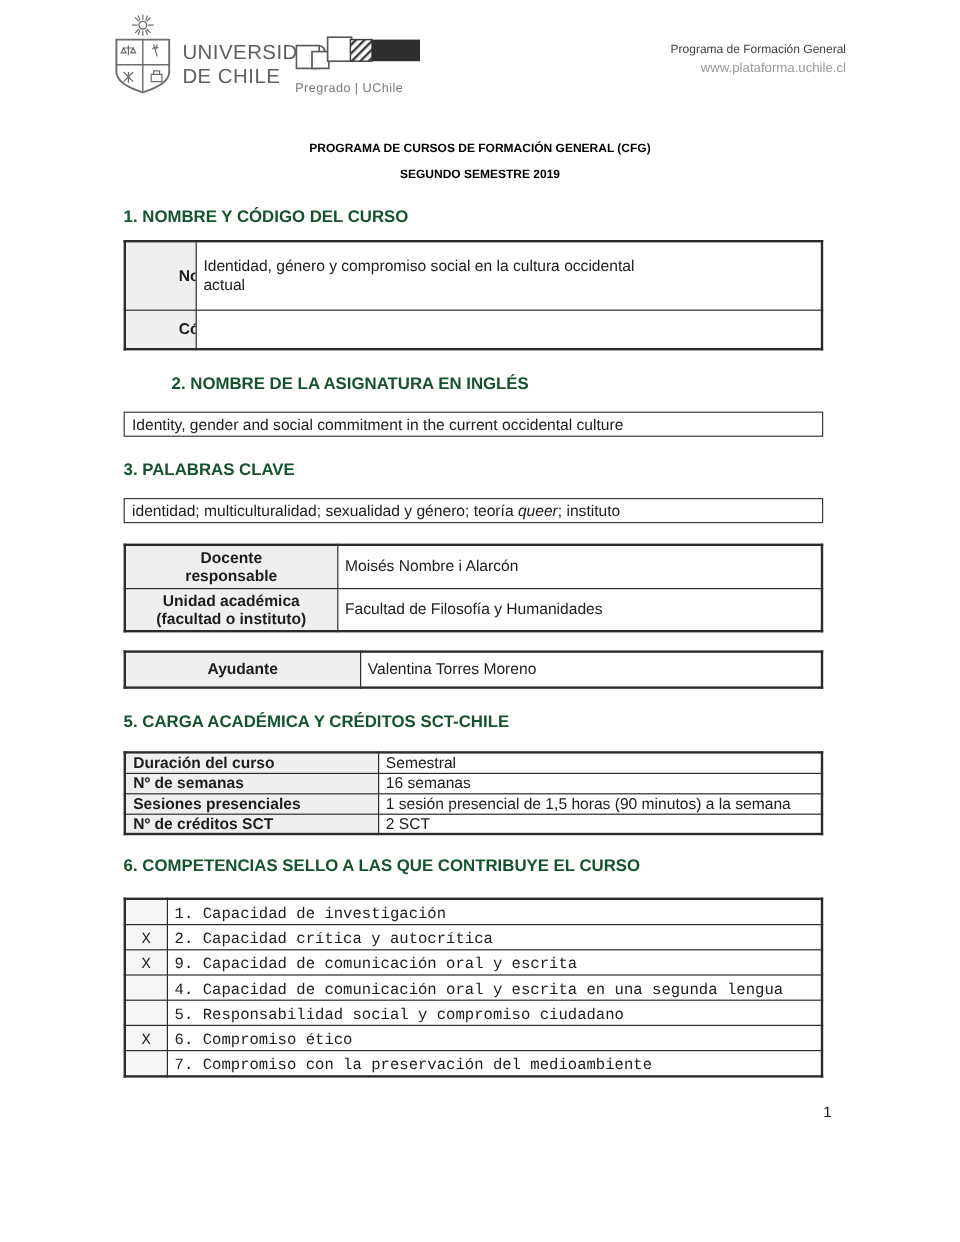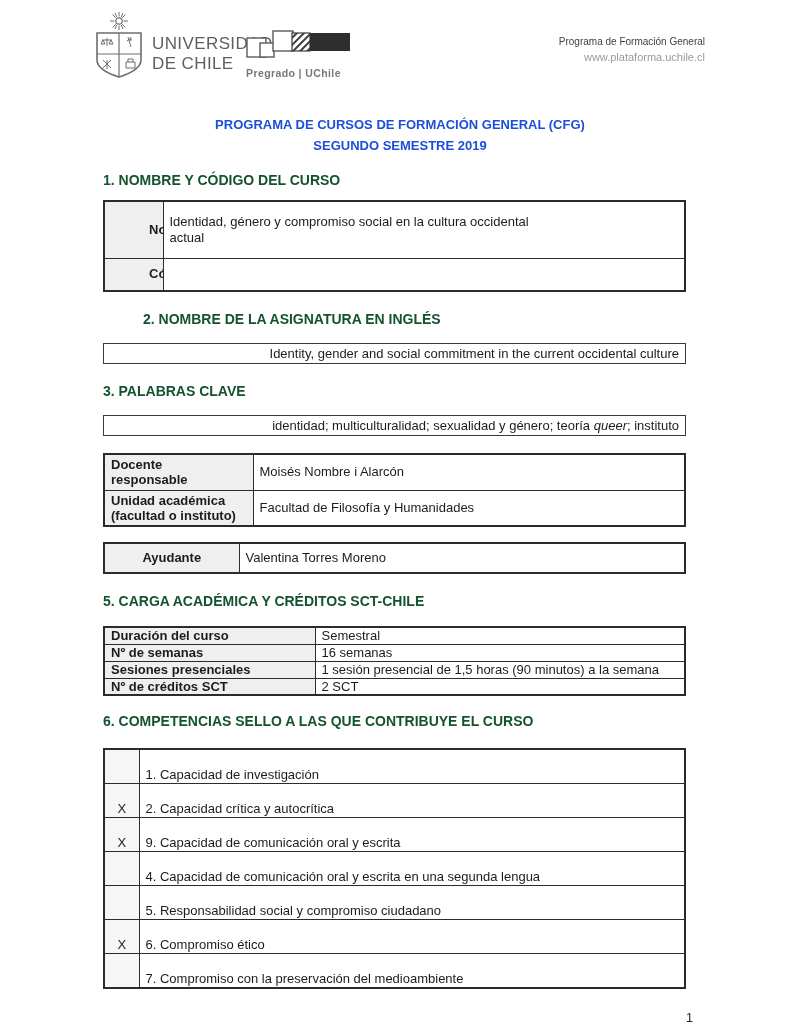--- a/index.html
+++ b/index.html
@@ -16,27 +16,27 @@
   
   .header { position:relative; height:100px; }
   .crest-wrap { position:absolute; left:88px; top:10px; display:flex; align-items:flex-end; }
   .crest-svg { display:block; }
   .uni-name {
     font-size:17px; line-height:20px; color:#5f5f5f;
     letter-spacing:0.4px; margin-left:6px; margin-bottom:8px;
     white-space:pre-line;
   }
   .pregrado-wrap { position:absolute; left:246px; top:26px; }
-  .pregrado-caption { font-size:10.5px; color:#777; margin-top:3px; letter-spacing:0.4px;font-weight:bold; }
+  .pregrado-caption { font-size:10.5px; color:#777; margin-top:3px; letter-spacing:0.4px; }
   .program-info { position:absolute; right:95px; top:34px; text-align:right; }
   .program-name { font-size:10px; color:#3f3f3f; line-height:16px; }
   .program-url  { font-size:11px; color:#9a9a9a; line-height:15px; }
 
   
-  .doc-title { text-align:center; font-weight:bold; font-size:13px; line-height:21px; margin-top:14px; color:#1d4ed8; }
+  .doc-title { text-align:center; font-weight:bold; font-size:10px; line-height:21px; margin-top:14px; color:#000000; }
 
   
   .content { margin-left:103px; width:583px; }
   .sec-heading { font-weight:bold; font-size:14px; line-height:17px; color:#14532d; }
   .h1 { margin-top:16px; }
   .h2 { margin-top:19px;margin-left:40px; }
   .h3 { margin-top:19px; }
   .h4 { margin-top:20px; }
   .h5 { margin-top:19px; }
   .h6 { margin-top:17px; }
@@ -53,37 +53,37 @@
   .prelines { white-space:pre-line; }
 
   .t1 { margin-top:11px; }
   .t1 .lbl { width:59px;padding-left:44px; }
   .t1 tr:nth-child(1) td { height:57px; }
   .t1 tr:nth-child(2) td { height:33px; }
 
   .line-box {
     margin-top:15px; border:1px solid #3a3a3a;
     height:21px; line-height:19px; font-size:13px;
-    padding:0 6px; width:583px;text-align:right;
+    padding:0 6px; width:583px;
   }
 
   .t4 { margin-top:17px; }
-  .t4 .lbl { width:149px; text-align:left; line-height:15px;margin-top:16px; }
+  .t4 .lbl { width:177px; text-align:center; line-height:15px;margin-top:16px; }
   .t4 td { height:36px; }
   .t4a { margin-top:15px; }
-  .t4a .lbl { width:135px; text-align:center; }
+  .t4a .lbl { width:196px; text-align:center; }
   .t4a td { height:30px; }
 
   .t5 { margin-top:16px; }
   .t5 .lbl { width:211px; }
   .t5 td { height:17px; padding-top:0; padding-bottom:0; line-height:15px; }
 
   .t6 { margin-top:18px; }
   .t6 .mark { width:35px; text-align:center; background:#f6f6f6; font-weight:normal; }
-  .t6 td { height:19px; padding-top:17px; padding-bottom:0; line-height:16px; }
+  .t6 td { height:19px; padding-top:4px; padding-bottom:0; line-height:16px;font-family:Liberation Mono, monospace; }
 
   .footer { margin-top:22px; width:590px; text-align:right; font-size:12.5px; color:#222; }
 </style>
 </head>
 <body>
 
 <div class="page">
 
   <div class="header">
 

